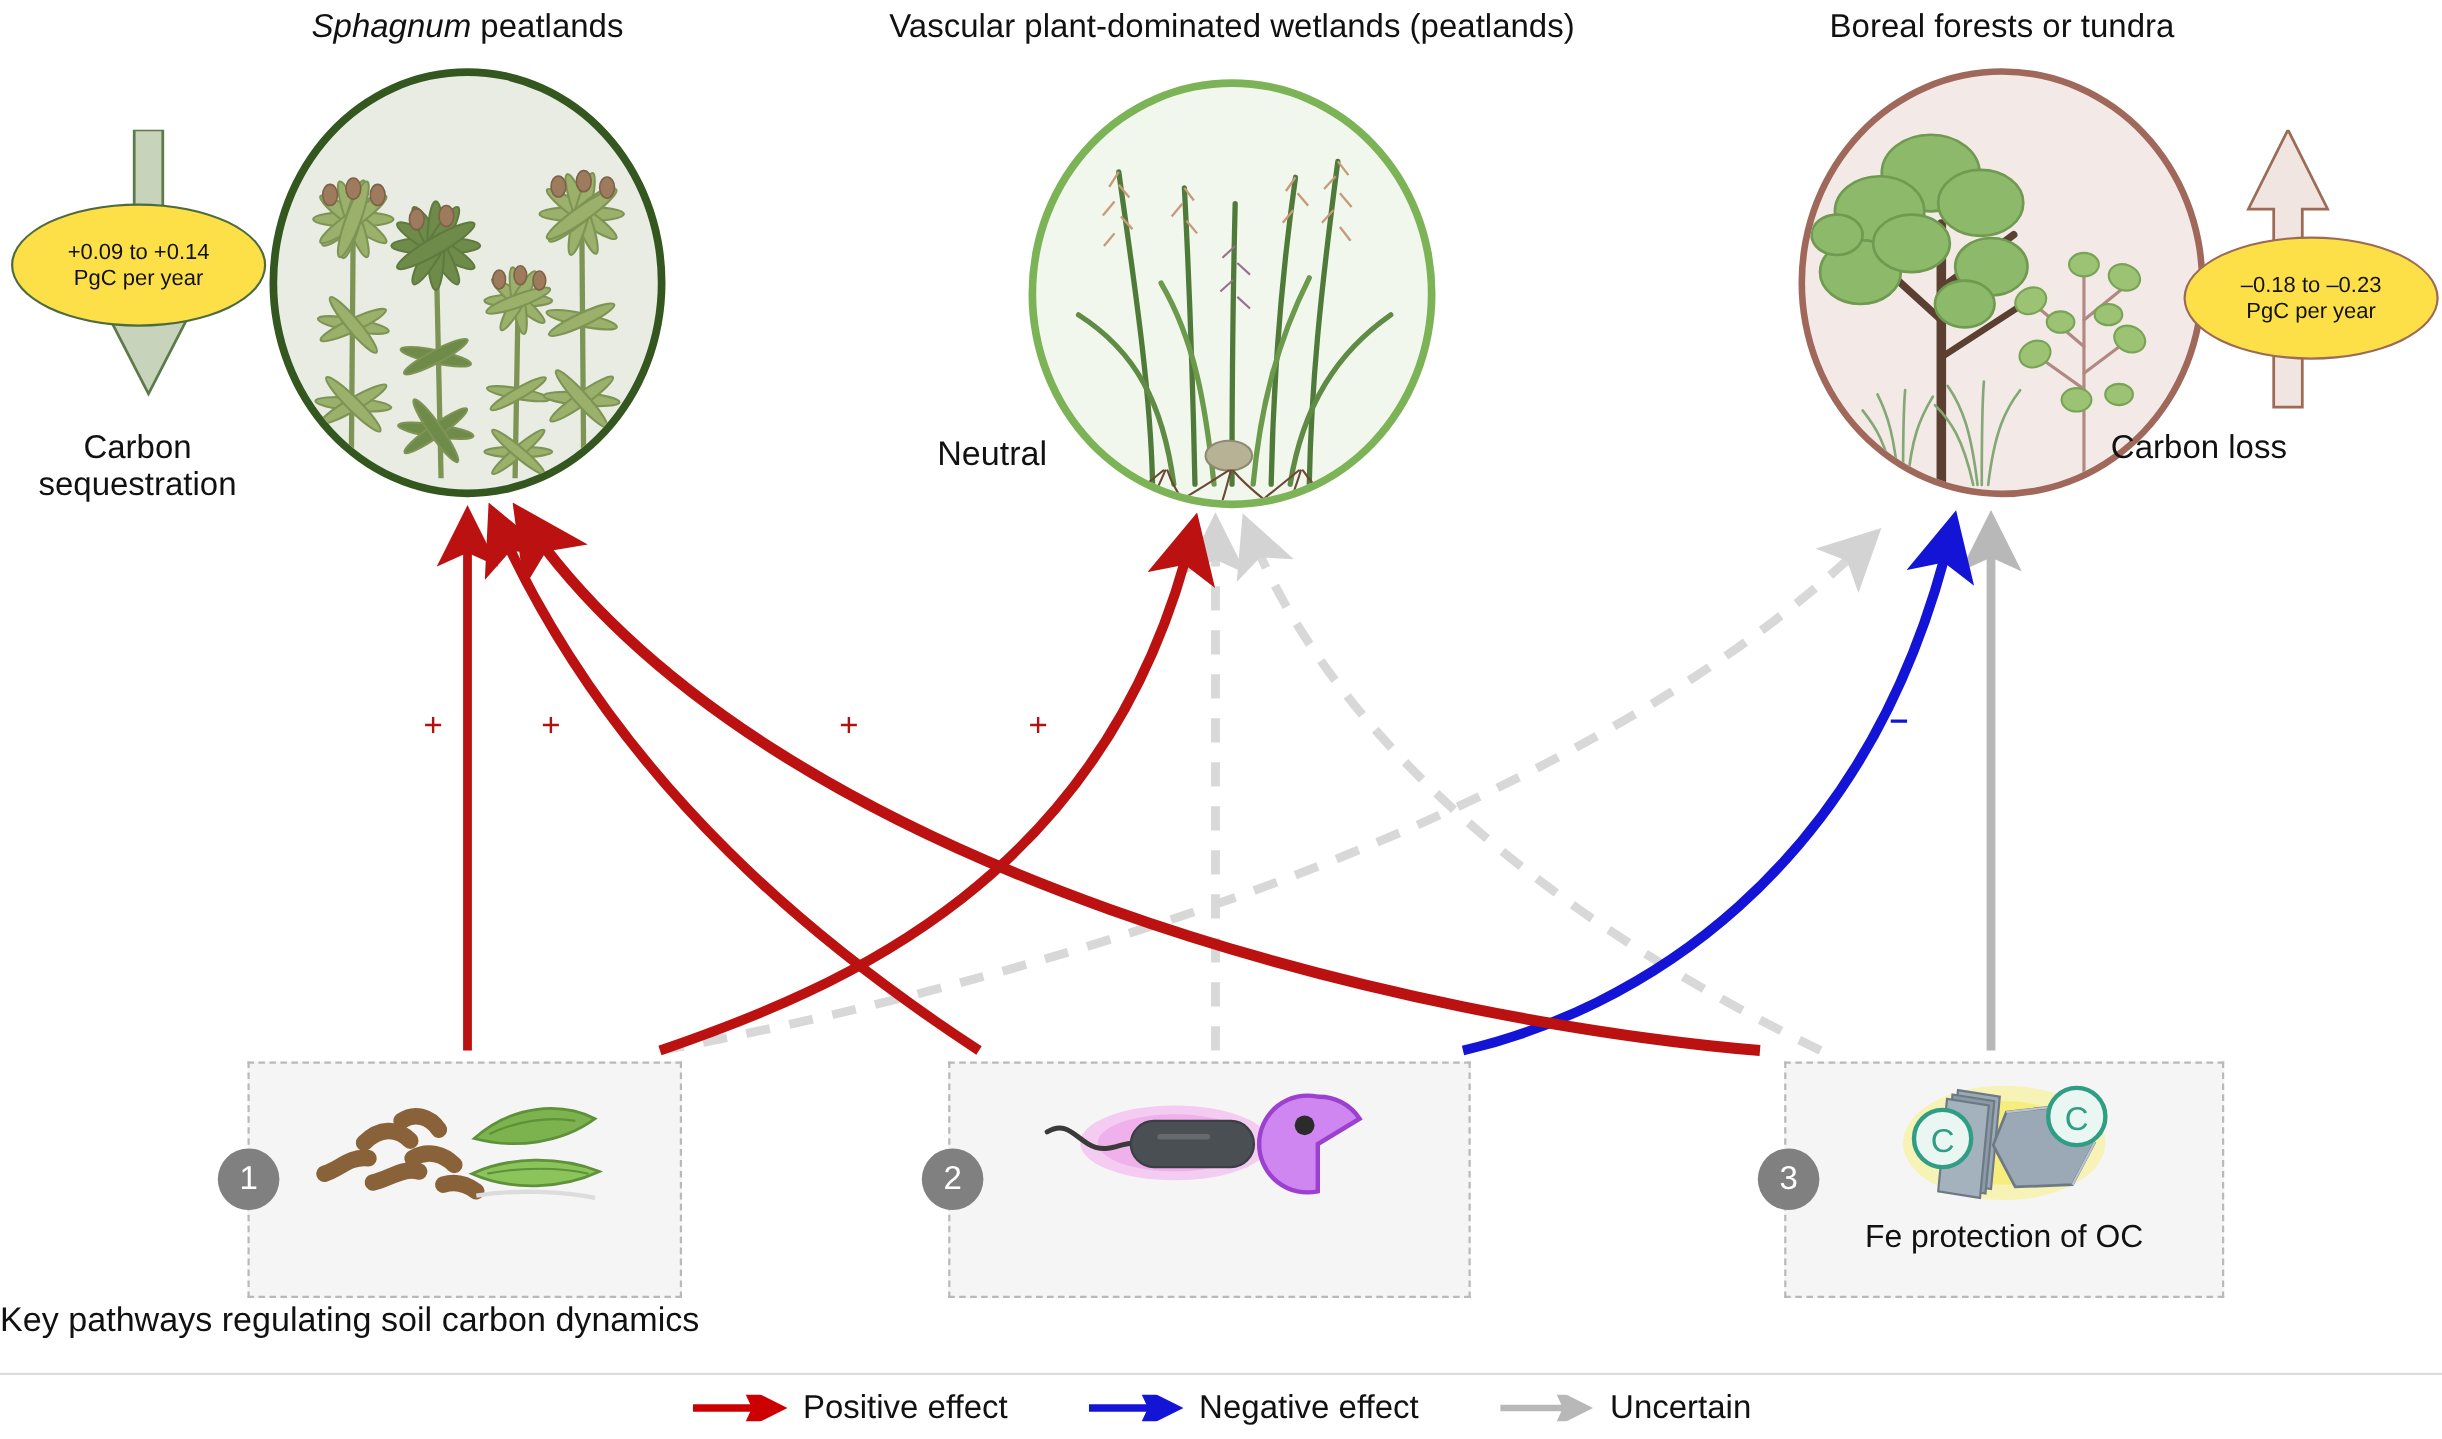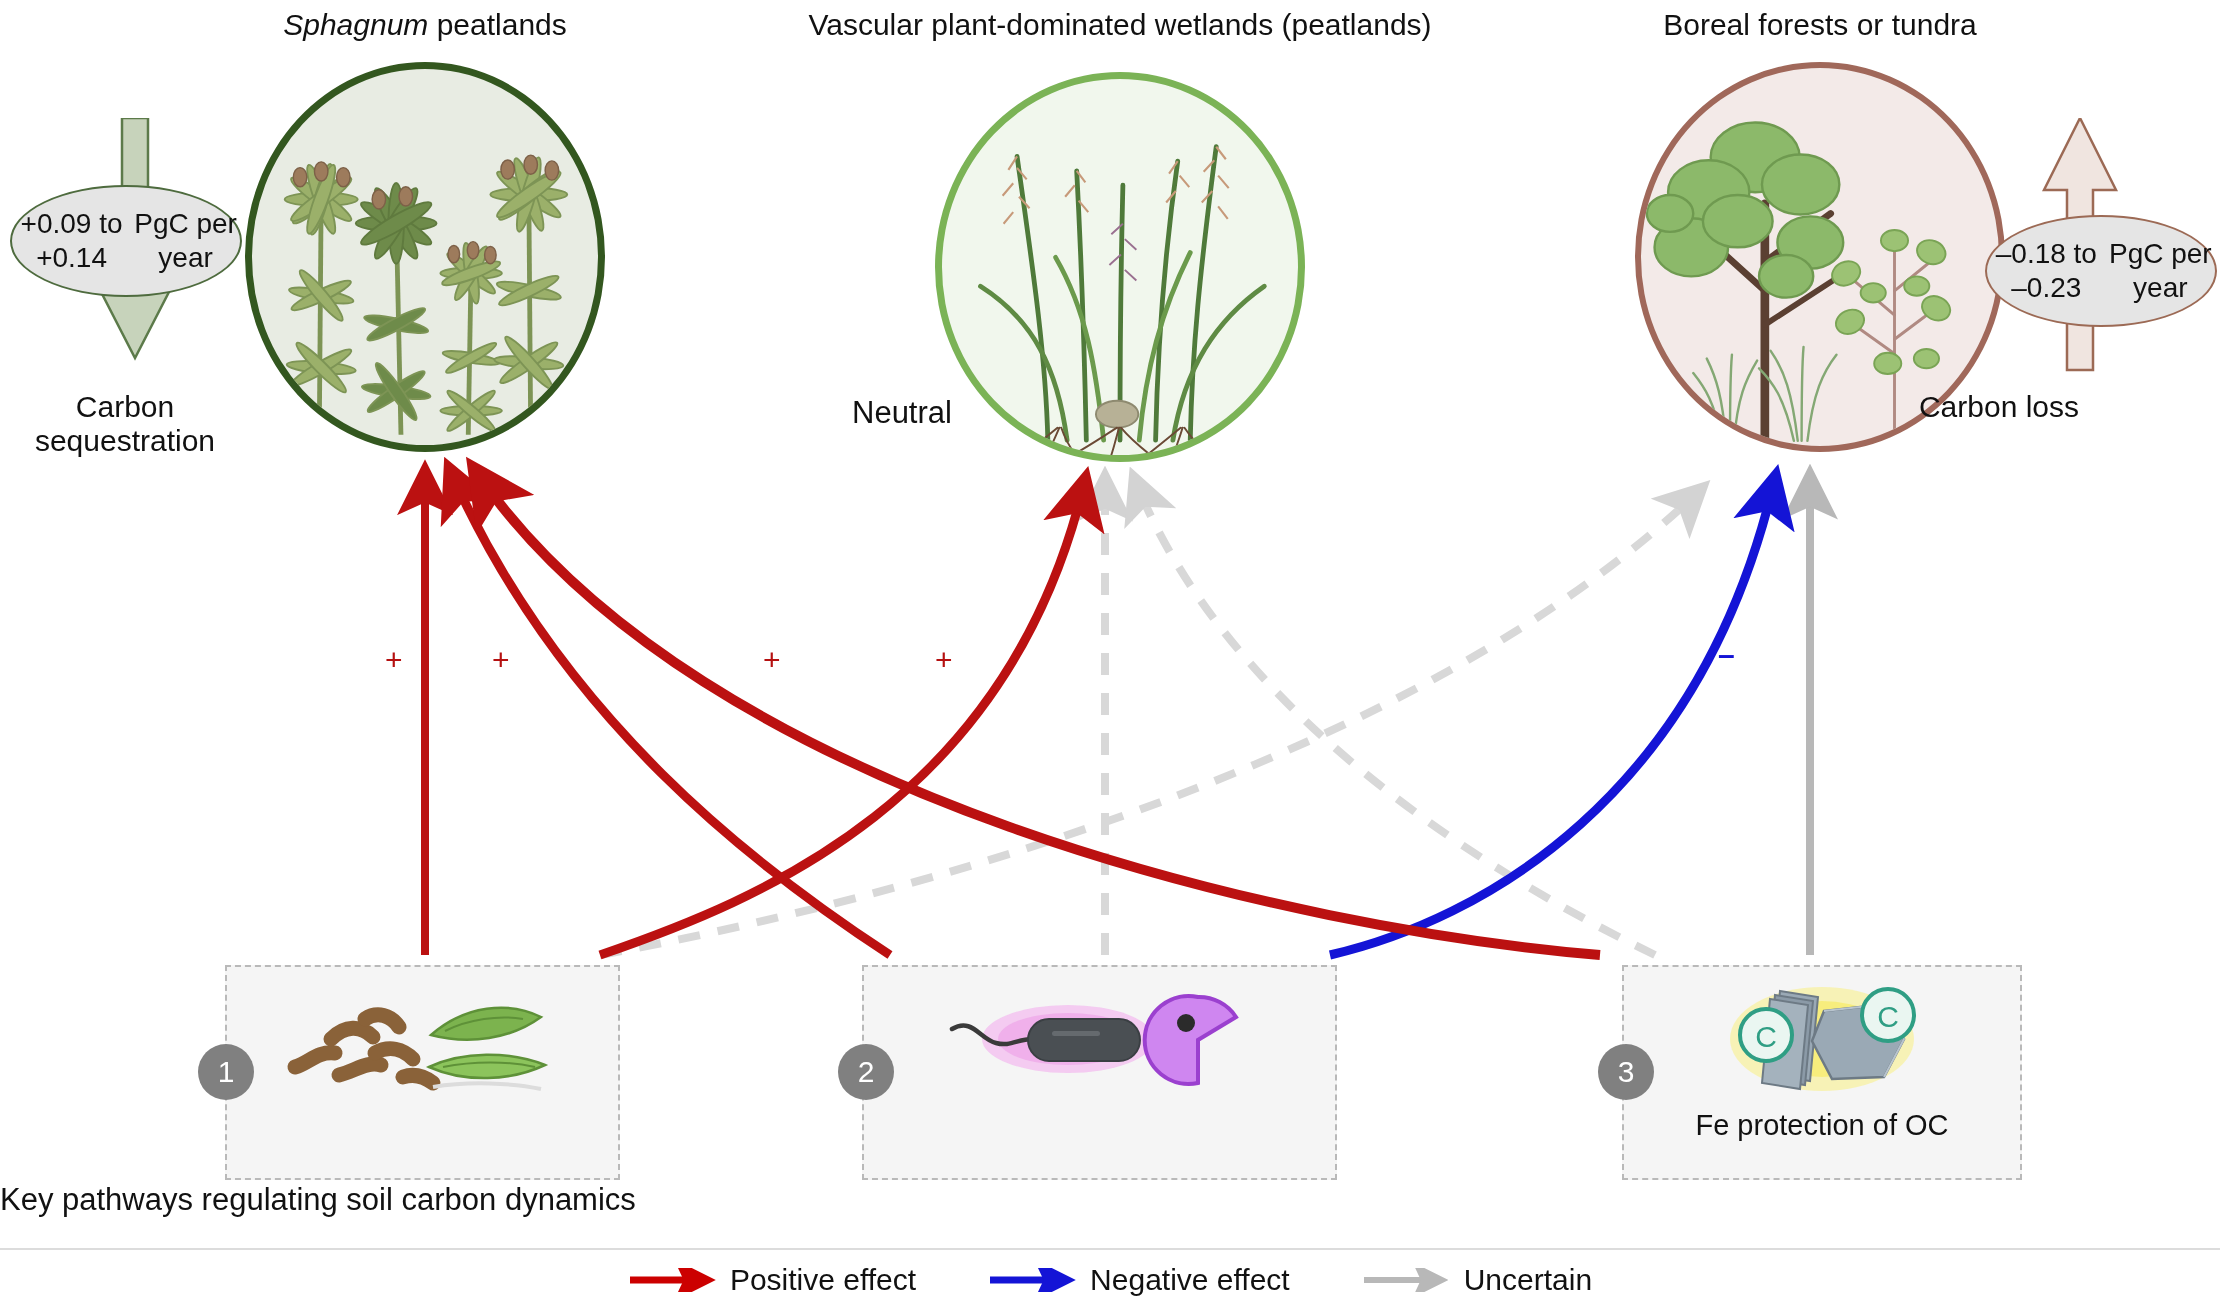--- a/index.html
+++ b/index.html
@@ -10,23 +10,23 @@
 
   
   .eco-title{position:absolute;font-size:30px;color:#111;white-space:nowrap;text-align:center;}
   .eco-title .ital{font-style:italic;}
 
   
   .circle{position:absolute;border-radius:50%;box-sizing:border-box;overflow:hidden;}
   #circle-sphagnum{left:245px;top:62px;width:360px;height:390px;border:7px solid #33571f;background:#e8ece3;}
   #circle-vascular{left:935px;top:72px;width:370px;height:390px;border:7px solid #7bb356;background:#f1f7ed;}
   #circle-boreal{left:1635px;top:62px;width:370px;height:390px;border:6px solid #a0685a;background:#f3eae8;}
-  .flux-ellipse{position:absolute;border-radius:50%;background:#e5e5e5;display:flex;
-      flex-direction:row;align-items:center;justify-content:center;z-index:4;
-      font-size:28px;line-height:1.22;text-align:center;}
+  .flux-ellipse{position:absolute;border-radius:50%;background:#fde047;display:flex;
+      flex-direction:column;align-items:center;justify-content:center;z-index:4;
+      font-size:20px;line-height:1.22;text-align:center;}
   .flux-label{position:absolute;font-size:30px;text-align:center;line-height:1.12;white-space:nowrap;}
 
   
   .pathbox{position:absolute;border:2px dashed #b9b9b9;background:#f5f5f5;box-sizing:border-box;}
   .path-label{position:absolute;width:100%;text-align:center;font-size:29px;color:#111;}
   .badge{position:absolute;width:56px;height:56px;border-radius:50%;background:#808080;color:#fff;
          display:flex;align-items:center;justify-content:center;font-size:30px;z-index:6;}
   .path-icon{position:absolute;left:0;width:100%;display:flex;align-items:center;justify-content:center;}
 
   

